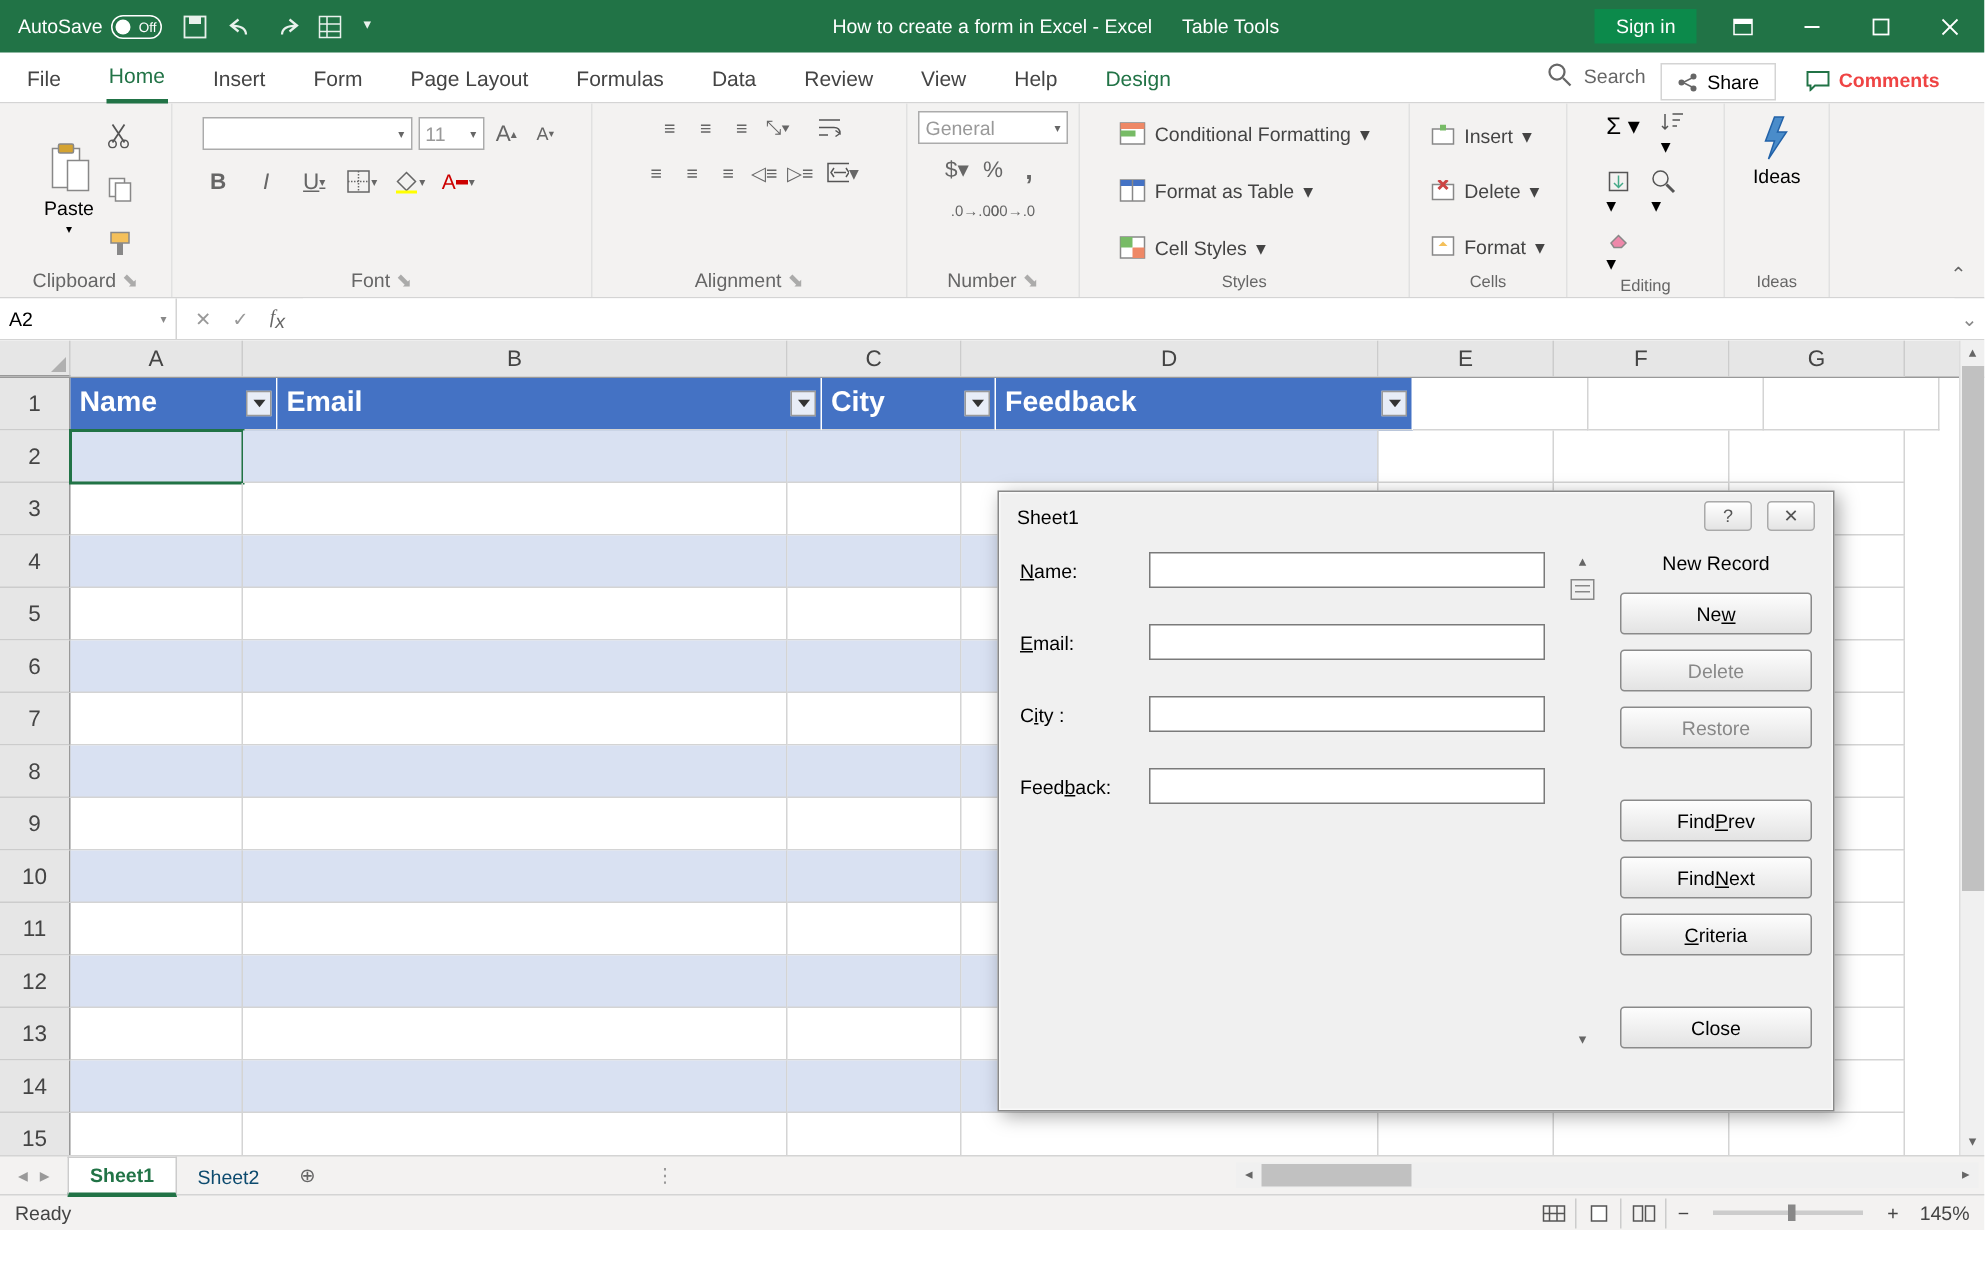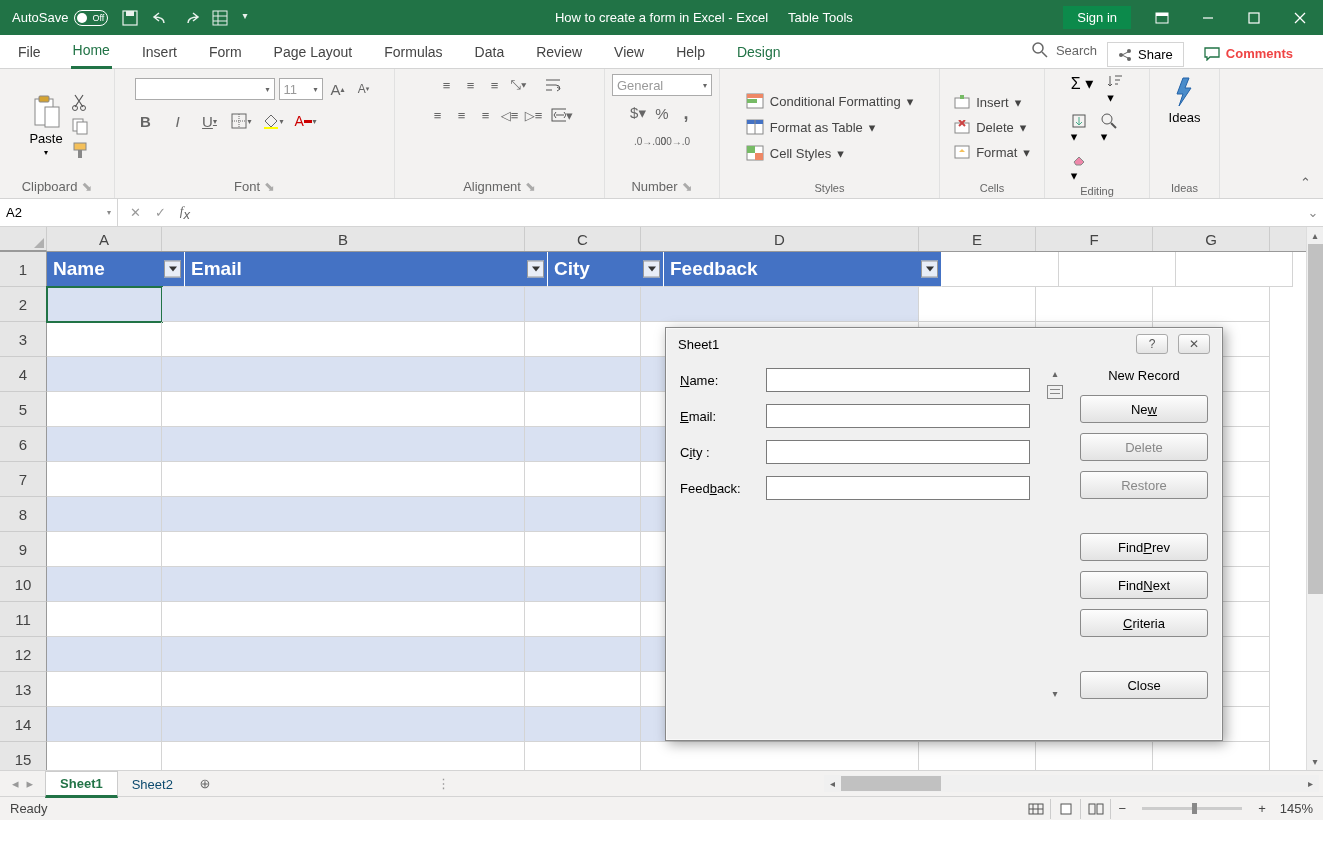--- a/index.html
+++ b/index.html
@@ -36,21 +36,21 @@
 .font-row2{display:flex;gap:10px;align-items:center}
 .combo{border:1px solid #ababab;background:#fff;height:22px;display:flex;align-items:center;padding:0 4px;font-size:12px;color:#999}
 .combo-arrow{margin-left:auto;font-size:8px;color:#666}
 .btn-sm{width:22px;height:22px;display:flex;align-items:center;justify-content:center;cursor:pointer;color:#666}
 .align-group{width:210px}
 .number-group{width:115px}
 .styles-group{width:220px}
 .cells-group{width:105px}
 .editing-group{width:105px}
 .ideas-group{width:70px}
-.v-stack{display:flex;flex-direction:column;gap:6px;align-items:flex-start}
+.v-stack{display:flex;flex-direction:column;gap:18px;align-items:flex-start}
 .h-stack{display:flex;gap:2px}
 .ribbon-btn{display:flex;align-items:center;gap:6px;padding:2px 4px;cursor:pointer;font-size:13px;color:#444}
 .ribbon-btn svg{flex-shrink:0}
 .fbar{height:28px;background:#fff;border-bottom:1px solid #d4d4d4;display:flex;align-items:center}
 .name-box{width:118px;border-right:1px solid #d4d4d4;padding:0 6px;display:flex;align-items:center;height:100%}
 .name-arrow{margin-left:auto;font-size:8px;color:#888}
 .fx-controls{display:flex;align-items:center;gap:14px;padding:0 12px;color:#999}
 .fx{font-style:italic;font-family:serif;color:#666}
 .formula-input{flex:1;height:100%;border:none;outline:none;padding:0 6px}
 .fbar-expand{width:20px;text-align:center;color:#888;cursor:pointer}
@@ -69,21 +69,21 @@
 .selected{outline:2px solid #217346;outline-offset:-1px}
 .vscroll{position:absolute;right:0;top:0;width:17px;height:100%;background:#f0f0f0;border-left:1px solid #ddd}
 .vscroll-arrow{height:17px;text-align:center;font-size:10px;color:#666;cursor:pointer;line-height:17px}
 .vscroll-thumb{position:absolute;top:17px;width:15px;left:1px;height:350px;background:#c1c1c1}
 .dialog{position:absolute;left:665px;top:327px;width:558px;height:414px;background:#f0f0f0;border:1px solid #888;box-shadow:3px 3px 12px rgba(0,0,0,.35),0 0 0 1px rgba(255,255,255,.6) inset}
 .dialog-title{height:32px;display:flex;align-items:center;padding:0 12px;font-size:13px}
 .dialog-title-btns{margin-left:auto;display:flex;gap:10px}
 .dtb{width:32px;height:20px;border:1px solid #aaa;background:linear-gradient(#fff,#e4e4e4);border-radius:3px;display:flex;align-items:center;justify-content:center;font-size:12px;color:#555;cursor:pointer}
 .dialog-body{display:flex;padding:8px 14px;gap:16px}
 .form-fields{flex:1}
-.field-row{display:flex;align-items:center;margin-bottom:12px;gap:24px}
+.field-row{display:flex;align-items:center;margin-bottom:24px;gap:24px}
 .field-label{width:62px;font-size:13px}
 .field-label u{text-decoration:underline}
 .field-input{flex:1;height:24px;border:1px solid #7a7a7a;background:#fff;padding:0 4px}
 .scroll-col{width:18px;display:flex;flex-direction:column;align-items:center}
 .scroll-arrow{font-size:10px;color:#666;cursor:pointer}
 .doc-icon{width:16px;height:14px;border:1px solid #888;margin-top:6px;position:relative}
 .doc-icon::before,.doc-icon::after{content:"";position:absolute;left:2px;right:2px;height:1px;background:#888}
 .doc-icon::before{top:3px}.doc-icon::after{top:7px}
 .button-col{width:128px;display:flex;flex-direction:column;gap:10px}
 .rec-label{text-align:center;font-size:13px;margin-bottom:2px}

